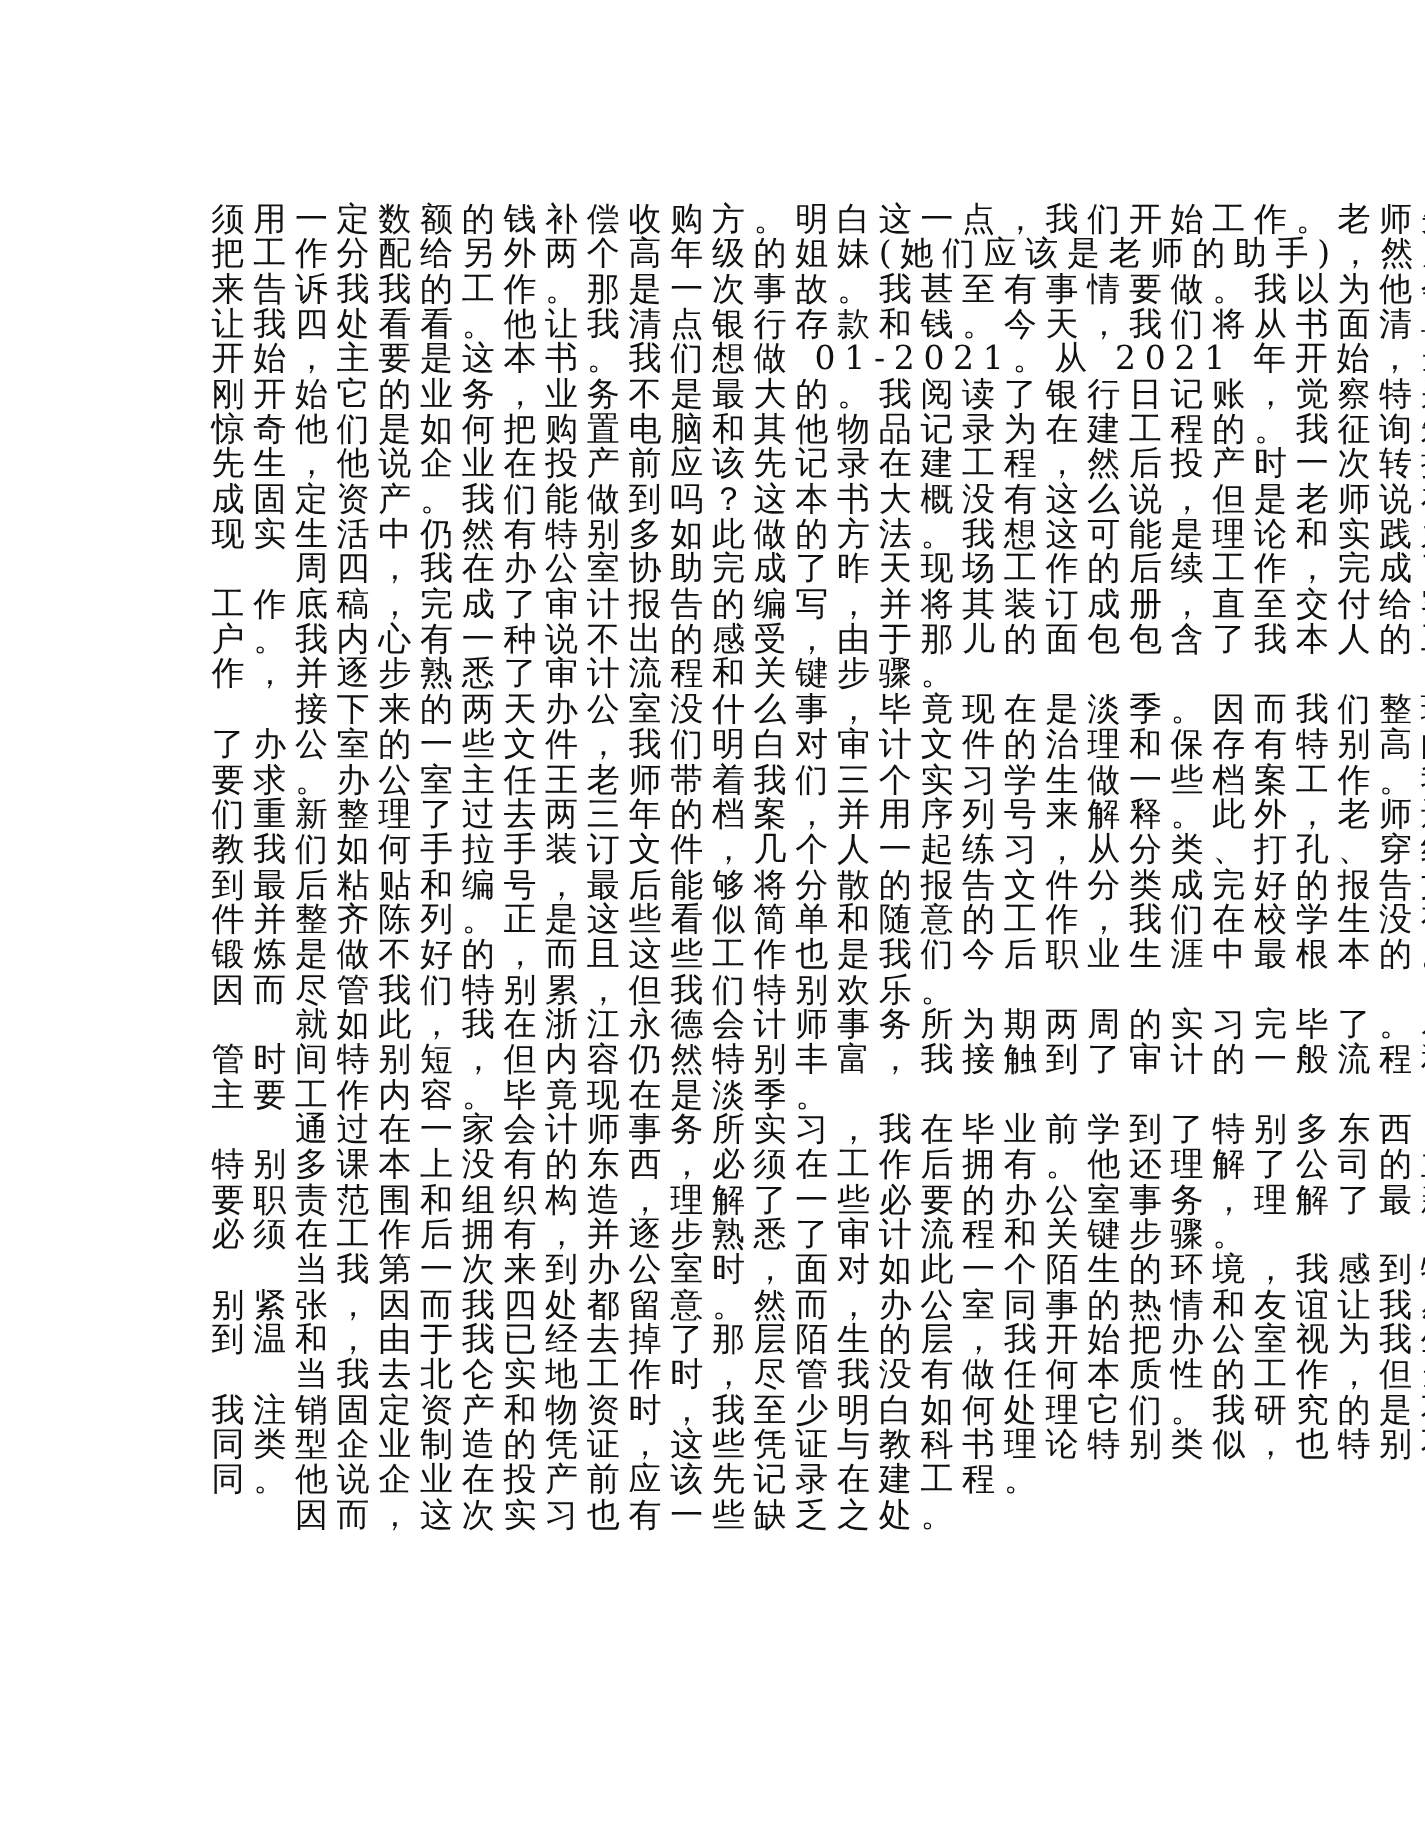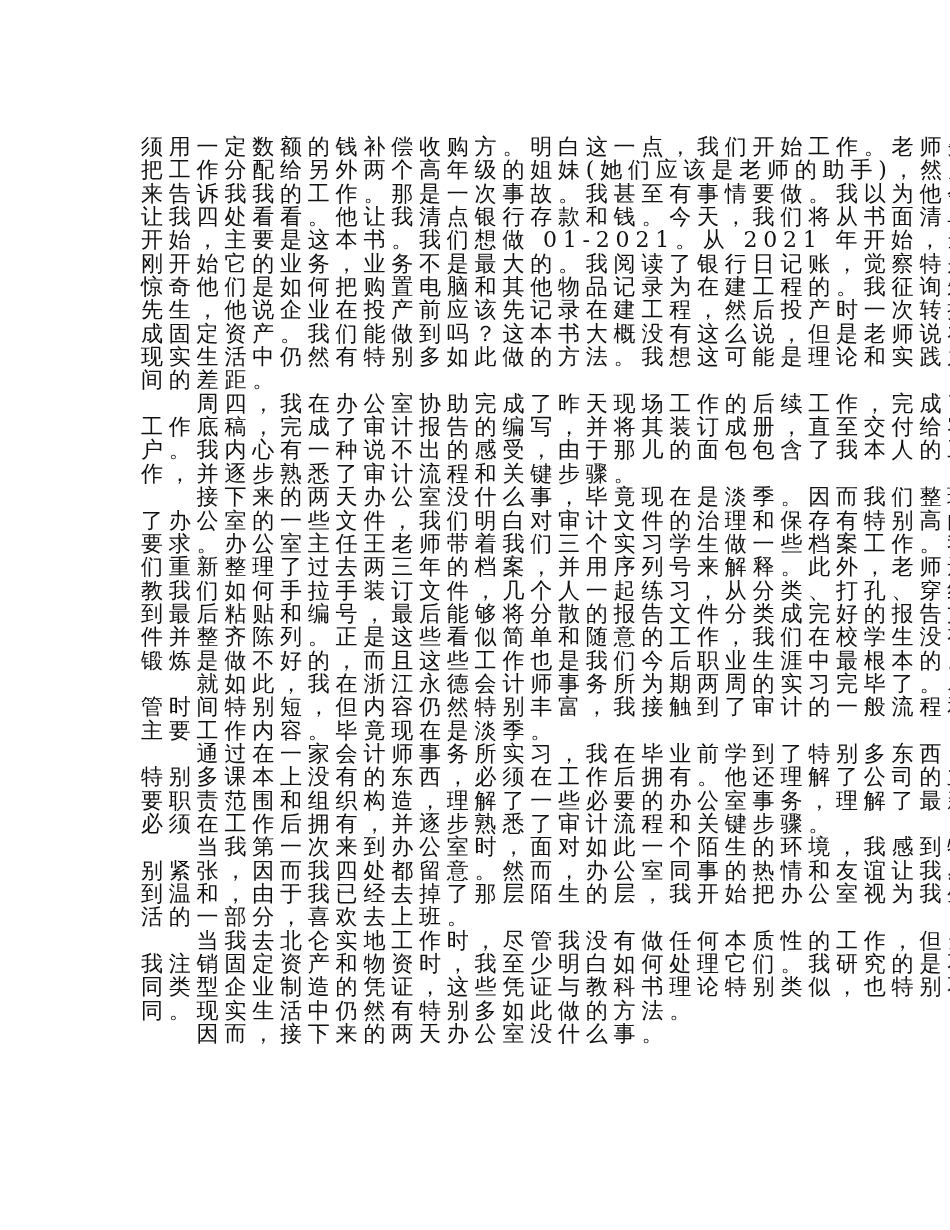--- a/index.html
+++ b/index.html
@@ -41,64 +41,63 @@
     <div class="line">须用一定数额的钱补偿收购方。明白这一点，我们开始工作。老师先</div>
     <div class="line">把工作分配给另外两个高年级的姐妹(她们应该是老师的助手)，然后</div>
     <div class="line">来告诉我我的工作。那是一次事故。我甚至有事情要做。我以为他会</div>
     <div class="line">让我四处看看。他让我清点银行存款和钱。今天，我们将从书面清单</div>
     <div class="line">开始，主要是这本书。我们想做 01-2021。从 2021 年开始，当企业刚</div>
     <div class="line">刚开始它的业务，业务不是最大的。我阅读了银行日记账，觉察特别</div>
     <div class="line">惊奇他们是如何把购置电脑和其他物品记录为在建工程的。我征询朱</div>
     <div class="line">先生，他说企业在投产前应该先记录在建工程，然后投产时一次转换</div>
     <div class="line">成固定资产。我们能做到吗？这本书大概没有这么说，但是老师说在</div>
     <div class="line">现实生活中仍然有特别多如此做的方法。我想这可能是理论和实践之</div>
-    <div class="line">间的差距。</div>
   </div>
 
   <div>
     <div class="line indent">周四，我在办公室协助完成了昨天现场工作的后续工作，完成了</div>
     <div class="line">工作底稿，完成了审计报告的编写，并将其装订成册，直至交付给客</div>
     <div class="line">户。我内心有一种说不出的感受，由于那儿的面包包含了我本人的工</div>
     <div class="line">作，并逐步熟悉了审计流程和关键步骤。</div>
   </div>
 
   <div>
     <div class="line indent">接下来的两天办公室没什么事，毕竟现在是淡季。因而我们整理</div>
     <div class="line">了办公室的一些文件，我们明白对审计文件的治理和保存有特别高的</div>
     <div class="line">要求。办公室主任王老师带着我们三个实习学生做一些档案工作。我</div>
     <div class="line">们重新整理了过去两三年的档案，并用序列号来解释。此外，老师还</div>
     <div class="line">教我们如何手拉手装订文件，几个人一起练习，从分类、打孔、穿线</div>
     <div class="line">到最后粘贴和编号，最后能够将分散的报告文件分类成完好的报告文</div>
     <div class="line">件并整齐陈列。正是这些看似简单和随意的工作，我们在校学生没有</div>
     <div class="line">锻炼是做不好的，而且这些工作也是我们今后职业生涯中最根本的。</div>
+    <div class="line">因而尽管我们特别累，但我们特别欢乐。</div>
   </div>
 
   <div>
     <div class="line indent">就如此，我在浙江永德会计师事务所为期两周的实习完毕了。尽</div>
     <div class="line">管时间特别短，但内容仍然特别丰富，我接触到了审计的一般流程和</div>
     <div class="line">主要工作内容。毕竟现在是淡季。</div>
   </div>
 
   <div>
     <div class="line indent">通过在一家会计师事务所实习，我在毕业前学到了特别多东西，</div>
     <div class="line">特别多课本上没有的东西，必须在工作后拥有。他还理解了公司的主</div>
     <div class="line">要职责范围和组织构造，理解了一些必要的办公室事务，理解了最新</div>
     <div class="line">必须在工作后拥有，并逐步熟悉了审计流程和关键步骤。</div>
   </div>
 
   <div>
     <div class="line indent">当我第一次来到办公室时，面对如此一个陌生的环境，我感到特</div>
     <div class="line">别紧张，因而我四处都留意。然而，办公室同事的热情和友谊让我感</div>
     <div class="line">到温和，由于我已经去掉了那层陌生的层，我开始把办公室视为我生</div>
-    <div class="line">活的一部分，喜欢去上班。</div>
   </div>
 
   <div>
     <div class="line indent">当我去北仑实地工作时，尽管我没有做任何本质性的工作，但当</div>
     <div class="line">我注销固定资产和物资时，我至少明白如何处理它们。我研究的是不</div>
     <div class="line">同类型企业制造的凭证，这些凭证与教科书理论特别类似，也特别不</div>
-    <div class="line">同。现实生活中仍然有特别多如此做的方法。</div>
+    <div class="line">同。他说企业在投产前应该先记录在建工程。</div>
   </div>
 
   <div>
-    <div class="line indent">因而，接下来的两天办公室没什么事。</div>
+    <div class="line indent">因而，这次实习也有一些缺乏之处。</div>
   </div>
 </div>
 
 </body></html>

